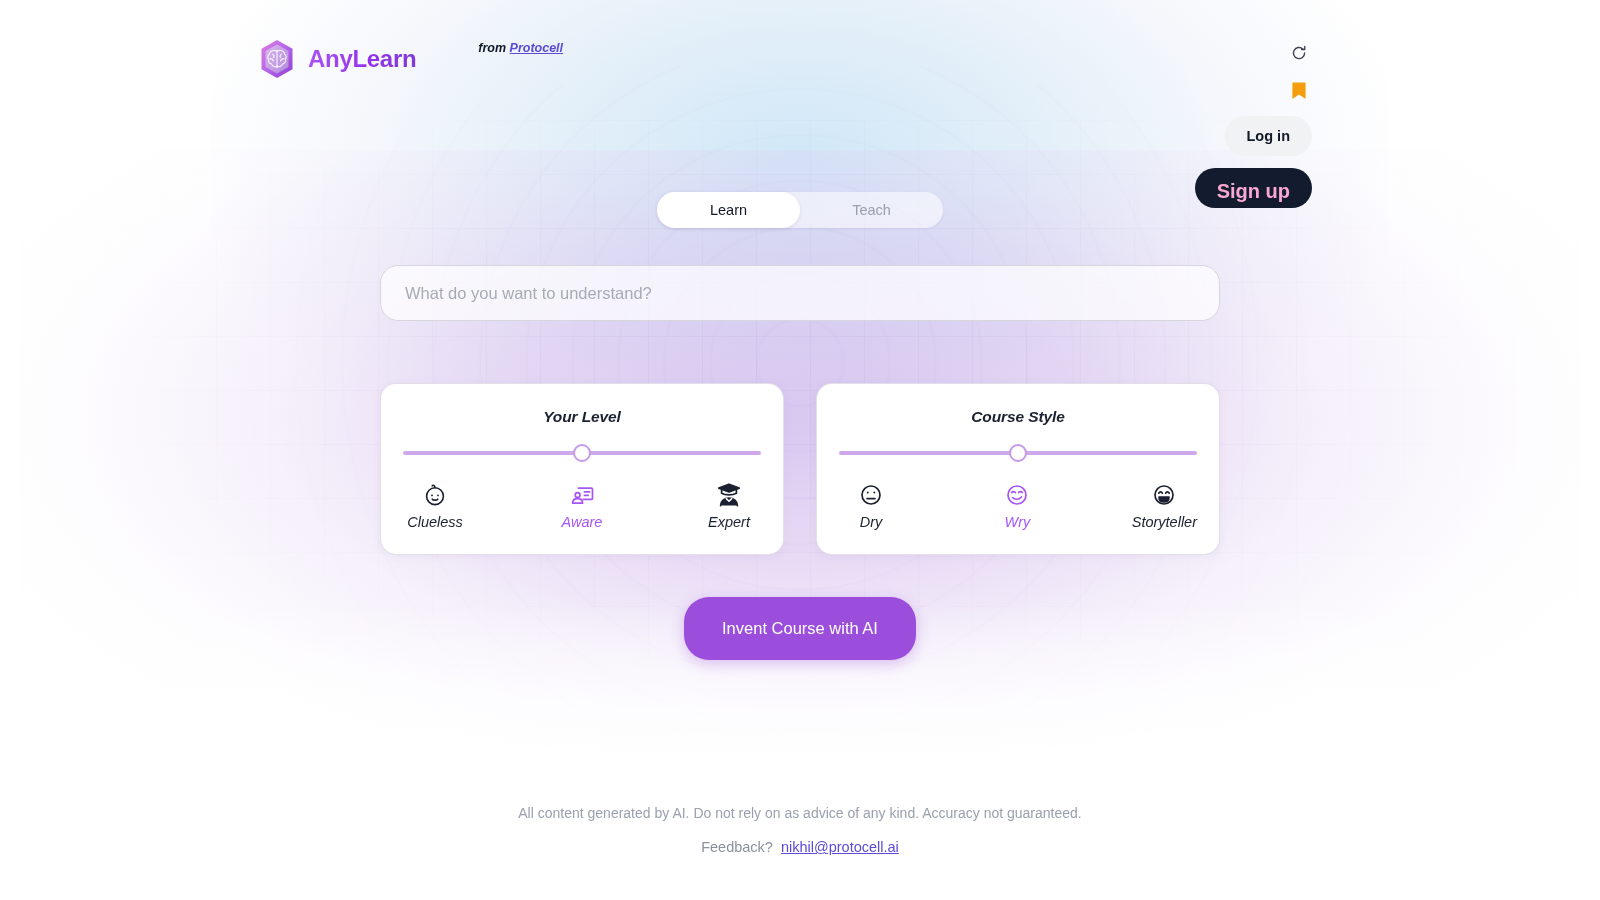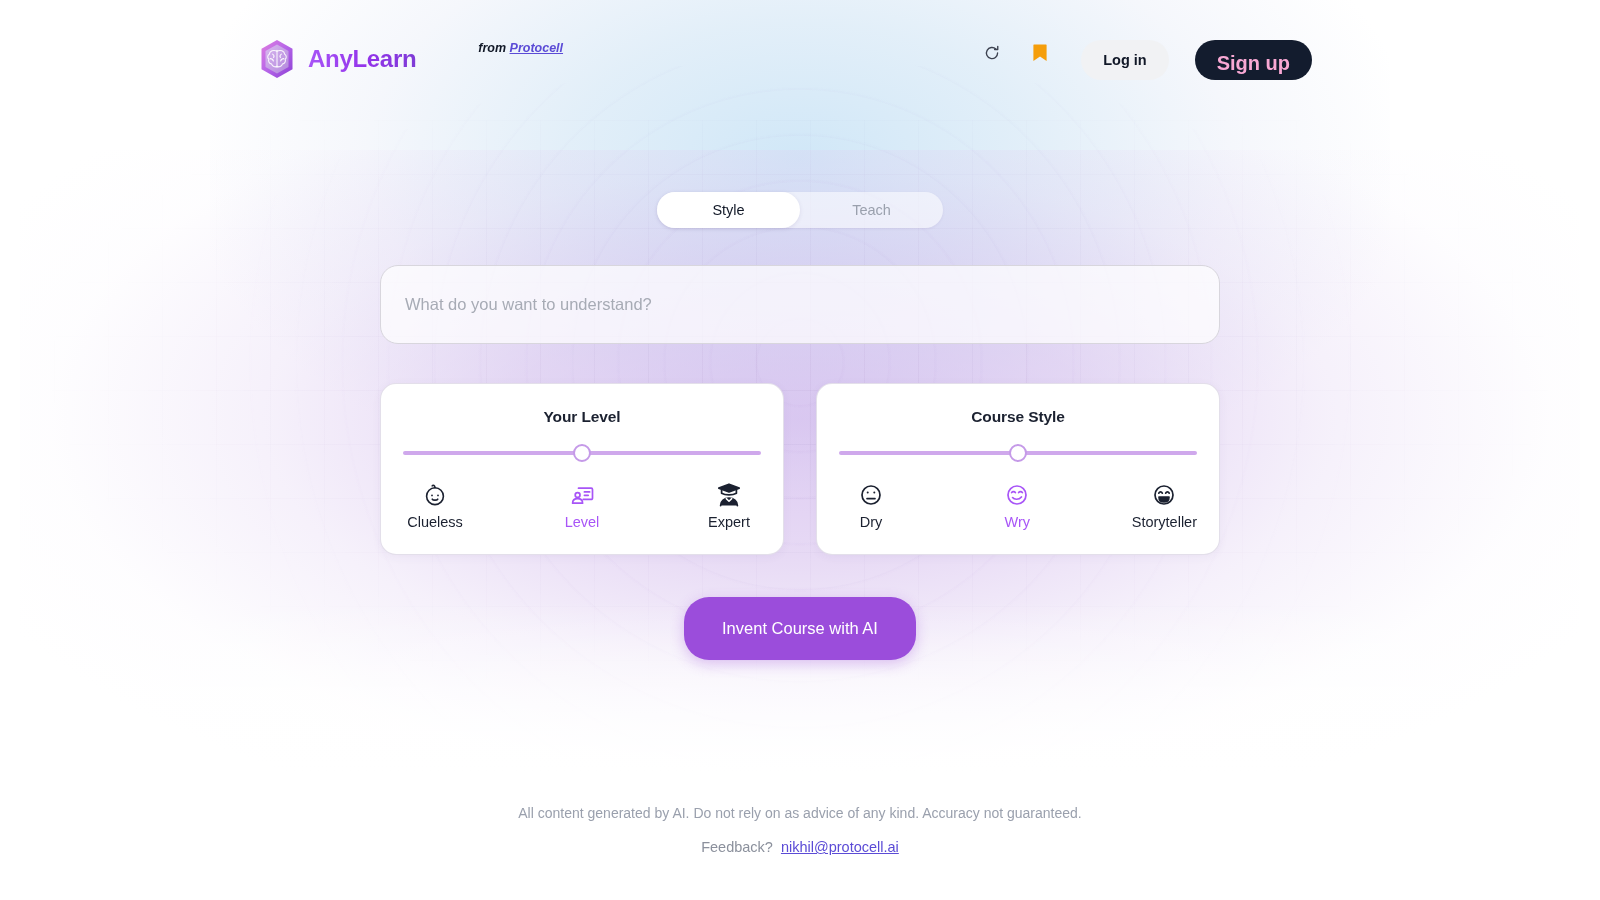--- a/index.html
+++ b/index.html
@@ -146,22 +146,23 @@
     text-decoration: underline;
     font-style: italic;
     font-weight: 700;
   }
 
   #header-actions {
     position: absolute;
     right: 288px;
     top: 40px;
     display: flex;
-    align-items: flex-start;
-    gap: 22px;
+    align-items: flex-end;
+    gap: 12px;
+    flex-direction: column;
   }
   .icon-btn {
     width: 26px; height: 26px;
     display: flex;
     align-items: center;
     justify-content: center;
     background: none;
     border: none;
     cursor: pointer;
   }
@@ -225,21 +226,21 @@
     box-shadow: 0 1px 4px rgba(60,40,100,0.10);
   }
 
   
   #prompt-box {
     position: absolute;
     left: 50%;
     transform: translateX(-50%);
     top: 265px;
     width: 840px;
-    height: 79px;
+    height: 56px;
     background: rgba(255,255,255,0.72);
     border: 1px solid #d8d6dd;
     border-radius: 18px;
     display: flex;
     align-items: center;
     padding: 0 24px;
   }
   #prompt-input {
     width: 100%;
     border: none;
@@ -253,20 +254,21 @@
 
   
   #cards {
     position: absolute;
     left: 50%;
     transform: translateX(-50%);
     top: 383px;
     width: 840px;
     display: flex;
     gap: 32px;
+    font-style: italic;
   }
   .opt-card {
     flex: 1;
     height: 172px;
     background: #ffffff;
     border-radius: 16px;
     border: 1px solid rgba(224,220,232,0.9);
     box-shadow: 0 2px 10px rgba(80,60,120,0.05);
     padding: 24px 22px 0 22px;
     position: relative;
@@ -435,21 +437,21 @@
         <svg width="16" height="20" viewBox="0 0 16 20" fill="#f59e0b">
           <path d="M2 1.5 H14 A0.6 0.6 0 0 1 14.6 2.1 V18 L8 13.6 L1.4 18 V2.1 A0.6 0.6 0 0 1 2 1.5 Z"></path>
         </svg>
       </button>
       <button id="btn-login">Log in</button>
       <button id="btn-signup">Sign up</button>
     </div>
   </div>
 
   <div id="mode-toggle">
-    <button class="mode-tab active">Style</button>
+    <button class="mode-tab active">Learn</button>
     <button class="mode-tab">Teach</button>
   </div>
 
   <div id="prompt-box">
     <input id="prompt-input" type="text" placeholder="What do you want to understand?" style="">
   </div>
 
   <div id="cards">
 
     <div class="opt-card">
@@ -476,21 +478,21 @@
         <div class="opt selected">
           <span class="opt-icon">
             <svg width="26" height="26" viewBox="0 0 26 26" fill="none" stroke="currentColor" stroke-width="1.7" stroke-linecap="round" stroke-linejoin="round">
               <path d="M9.5 6.2 H22.3 A1.2 1.2 0 0 1 23.5 7.4 V16.2 A1.2 1.2 0 0 1 22.3 17.4 H14.2"></path>
               <path d="M15.4 9.9 H20.6"></path>
               <path d="M15.4 13.3 H19.2"></path>
               <circle cx="8.6" cy="13.0" r="2.4"></circle>
               <path d="M3.6 21.2 C3.6 18.2 5.8 16.6 8.6 16.6 C11.4 16.6 13.6 18.2 13.6 21.2 Z"></path>
             </svg>
           </span>
-          <span class="opt-label">Level</span>
+          <span class="opt-label">Aware</span>
         </div>
 
         <div class="opt">
           <span class="opt-icon">
             <svg width="28" height="28" viewBox="0 0 28 28" fill="none" stroke="currentColor" stroke-width="1.7" stroke-linecap="round" stroke-linejoin="round">
               <path d="M14 3.2 L24.2 7.1 L14 11.0 L3.8 7.1 Z" fill="currentColor" stroke="currentColor"></path>
               <path d="M6.6 8.6 V12.2 C6.6 12.2 9.4 13.9 14 13.9 C18.6 13.9 21.4 12.2 21.4 12.2 V8.6"></path>
               <path d="M5.6 24.6 C5.6 19.9 9.4 17.2 14 17.2 C18.6 17.2 22.4 19.9 22.4 24.6" fill="currentColor" stroke="currentColor"></path>
               <path d="M11.3 17.6 L14 20.2 L16.7 17.6" stroke="#ffffff" stroke-width="1.5"></path>
             </svg>

